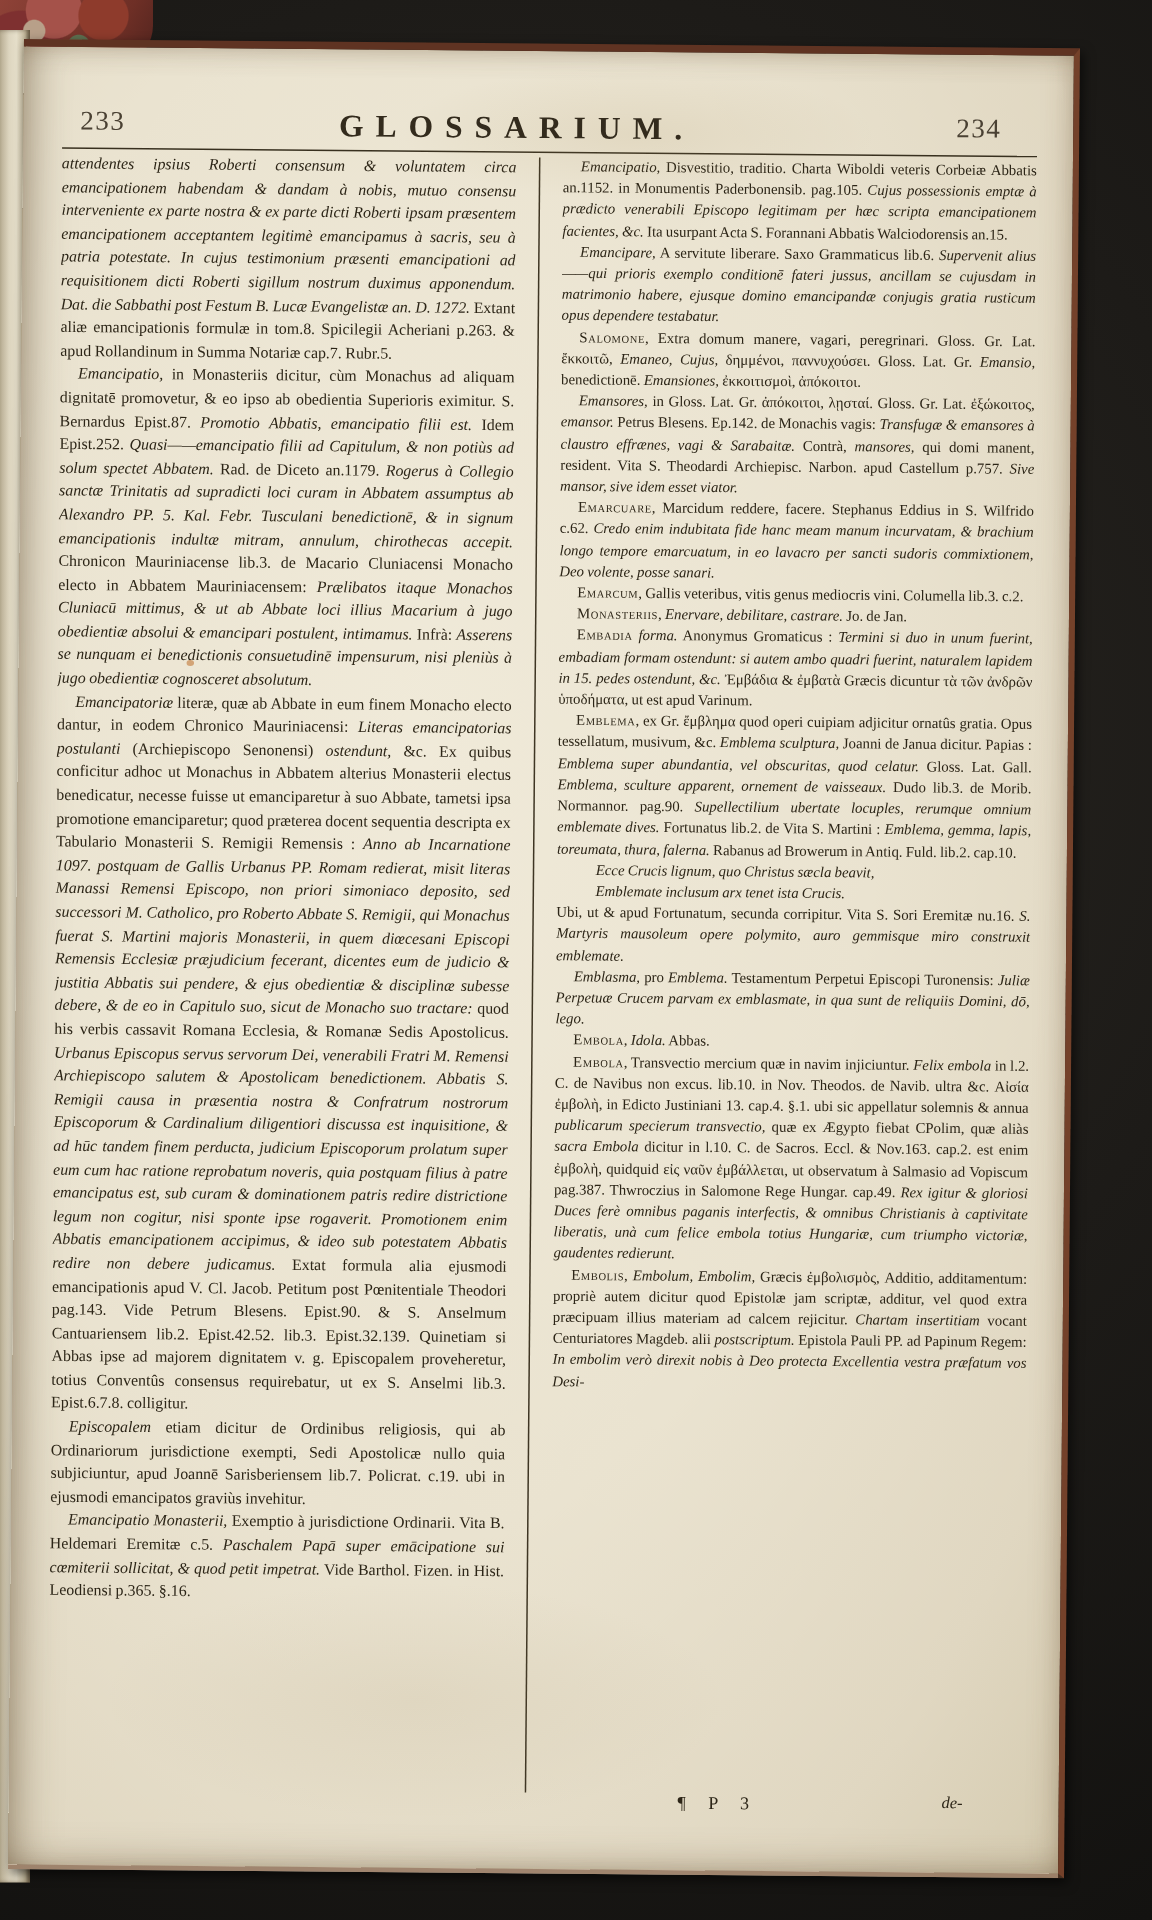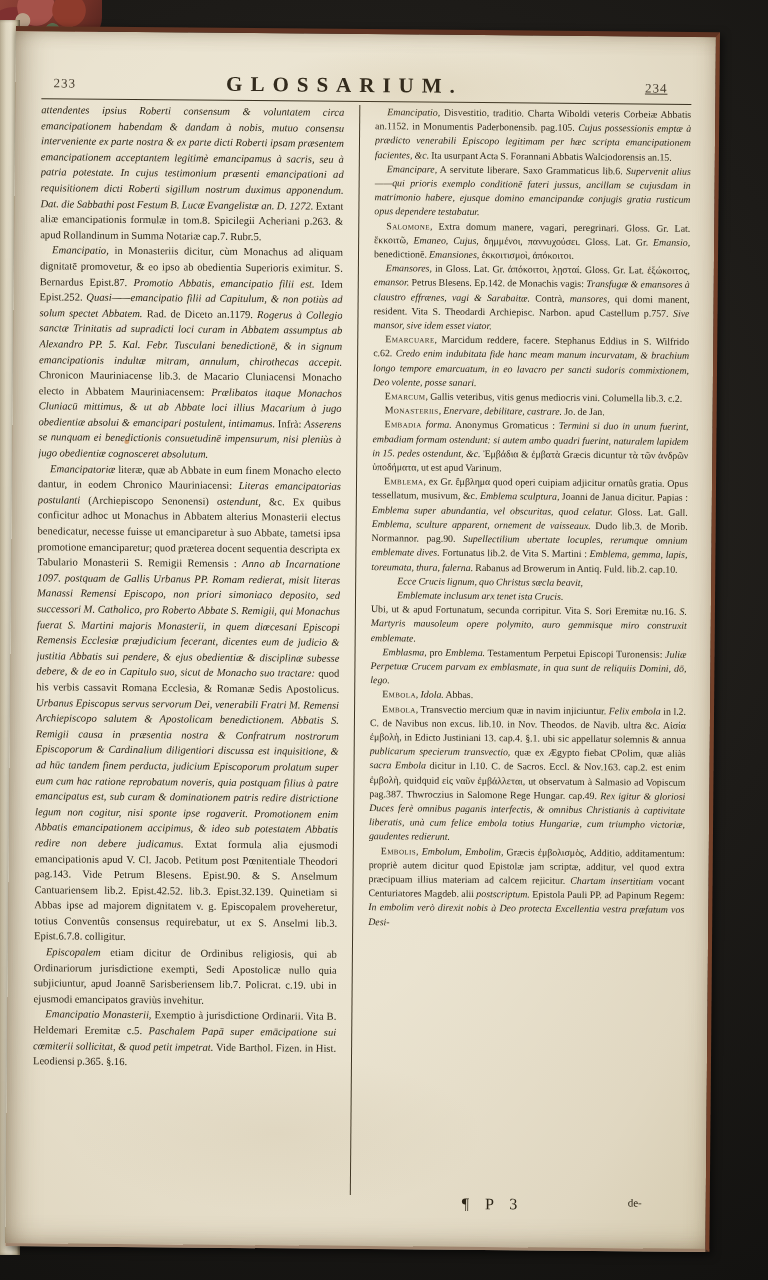--- a/index.html
+++ b/index.html
@@ -40,23 +40,23 @@
       2px 3px 8px rgba(0,0,0,.6);
   }
   .stain-a{position:absolute;left:250px;top:10px;width:320px;height:90px;border-radius:50%;
     background:radial-gradient(ellipse, rgba(170,145,95,.14), transparent 70%);}
   .stain-b{position:absolute;left:60px;top:1020px;width:420px;height:160px;border-radius:50%;
     background:radial-gradient(ellipse, rgba(160,140,100,.10), transparent 70%);}
   .foxing{position:absolute;left:112px;top:408px;width:5px;height:4px;border-radius:50%;
     background:rgba(190,110,40,.55);}
 
   .pg-head{position:relative;margin:26px 24px 0 26px;height:38px;color:#3c3425;}
-  .folio{position:absolute;bottom:4px;font-size:13px;letter-spacing:1px;color:#4a4133;}
+  .folio{position:absolute;bottom:4px;font-size:18px;letter-spacing:1px;color:#4a4133;}
   .folio.left{left:12px;}
-  .folio.right{right:24px;text-decoration:underline;}
+  .folio.right{right:24px;}
   .run-title{
     position:absolute;left:0;right:44px;bottom:0;text-align:center;
     font-size:21px;letter-spacing:8px;color:#332b1d;font-weight:bold;
   }
   .head-rule{margin:3px 24px 0 26px;border-bottom:1.4px solid #38301f;}
 
   .cols{display:flex;align-items:stretch;margin:3px 24px 0 26px;height:1098px;}
   .col{overflow:hidden;}
   .col-left{width:303px;}
   .col-right{flex:1;}
@@ -65,22 +65,22 @@
   .para{margin:0;text-align:justify;color:#2c2517;
     text-rendering:optimizeLegibility;word-spacing:-0.3px;}
   .col-left .para{font-size:10.6px;line-height:15.6px;}
   .col-right .para{font-size:9.9px;line-height:14.2px;}
   .para.ind{text-indent:12px;}
   .para.verse{text-align:left;text-indent:26px;}
   .it{font-style:italic;}
   .sc{font-variant:small-caps;letter-spacing:.4px;}
 
   .pg-foot{position:absolute;left:356px;top:1160px;width:290px;height:20px;color:#2c2517;}
-  .signature{position:absolute;left:100px;font-size:16px;letter-spacing:6px;}
-  .catchword{position:absolute;right:10px;font-size:11px;}
+  .signature{position:absolute;left:90px;font-size:12px;letter-spacing:6px;}
+  .catchword{position:absolute;right:10px;font-size:11px;font-style:italic;}
 </style>
 </head>
 <body>
 
 <div class="headband"></div>
 <div class="gutter-page"></div>
 
 <div class="page">
   <div class="stain-a"></div>
   <div class="stain-b"></div>

